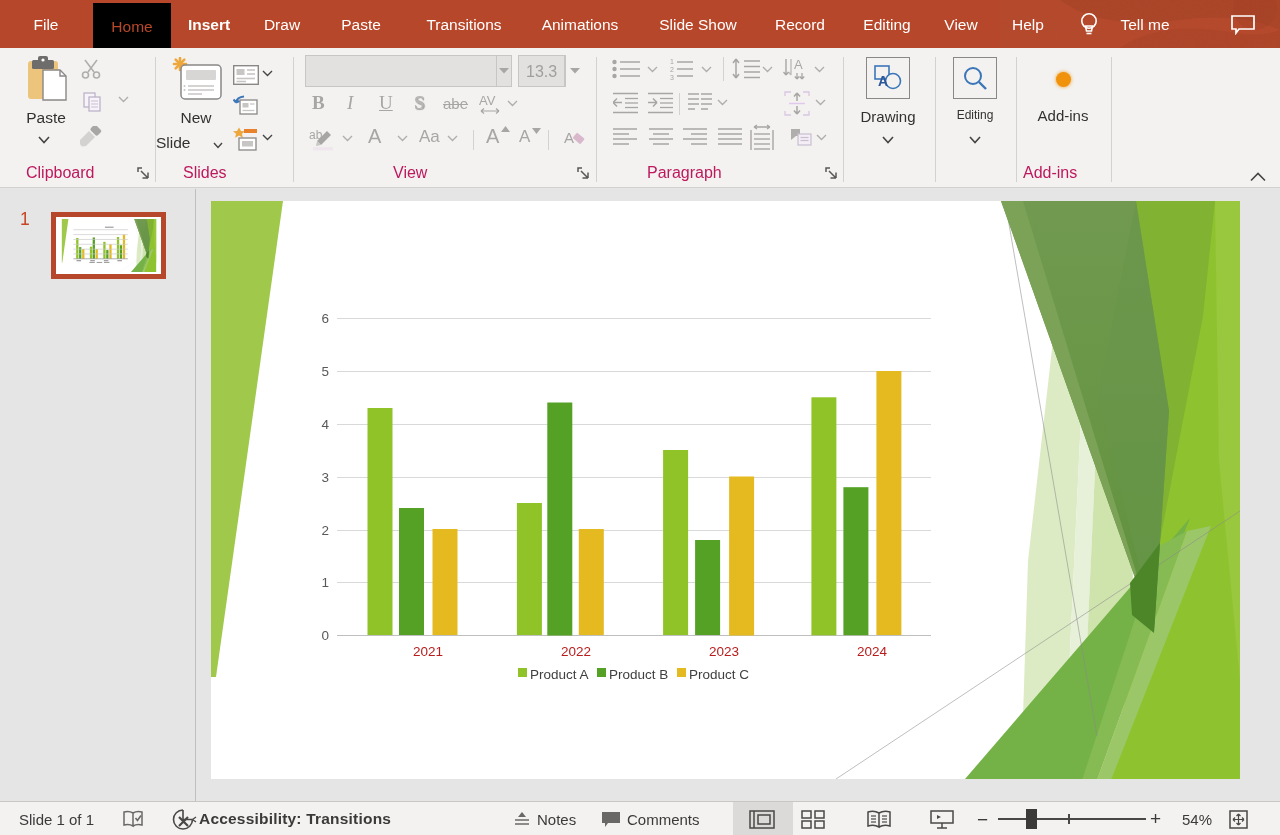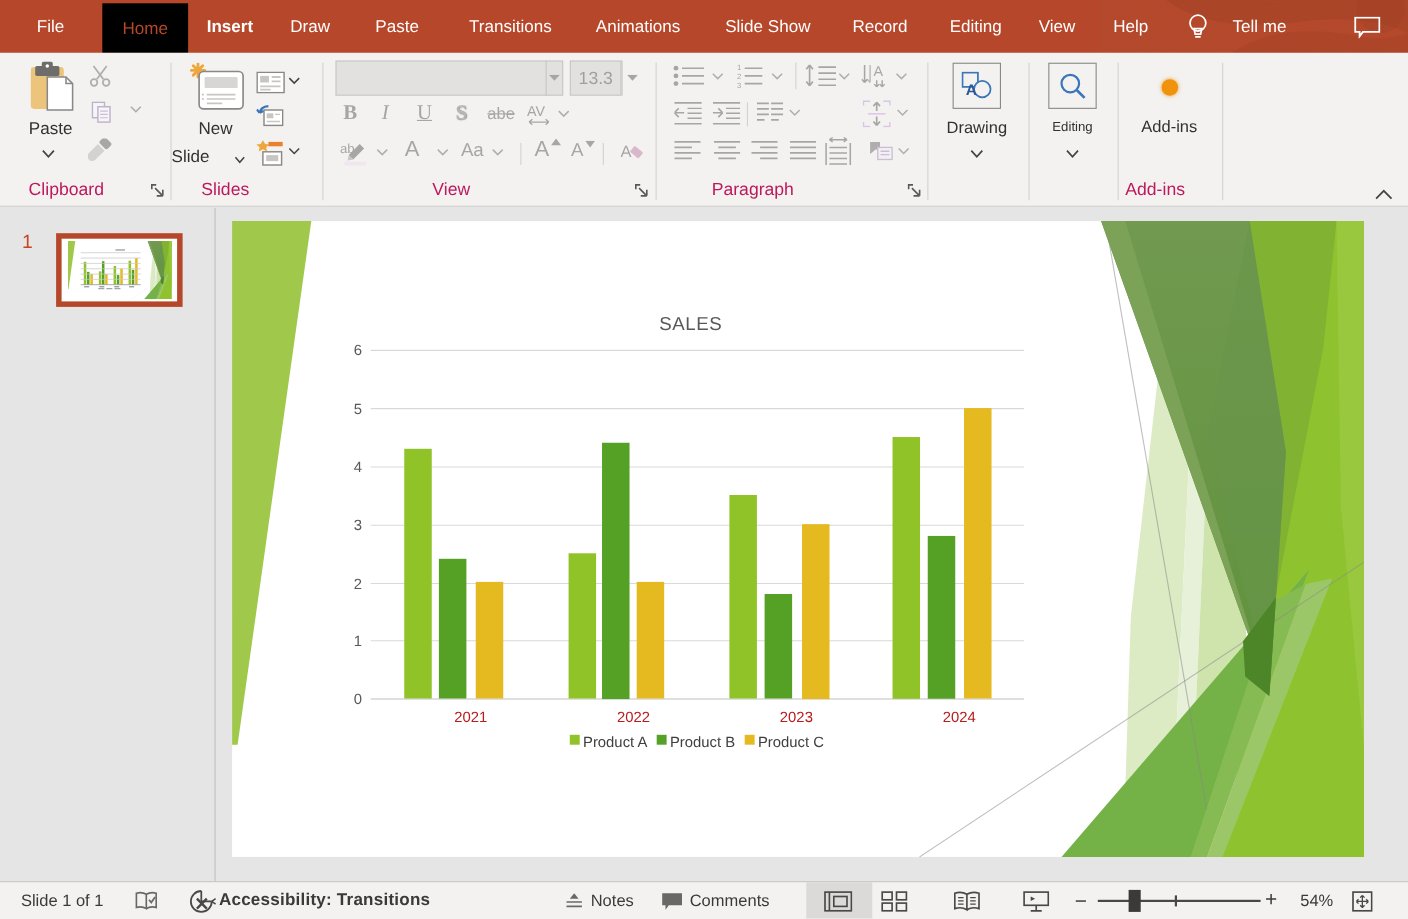--- a/index.html
+++ b/index.html
@@ -449,21 +449,20 @@
   <polygon points="976,330 1000,325 900,579 886,579" fill="#9cc768"></polygon>
   <line x1="625" y1="578" x2="1029" y2="310" stroke="#8a8a8a" stroke-width="1" opacity="0.55"></line>
   <line x1="794" y1="0" x2="886" y2="535" stroke="#8a8a8a" stroke-width="1" opacity="0.55"></line>
   <polygon points="790,0 925,0 958,210 943,430" fill="url(#olv)"></polygon>
   <polygon points="925,0 958,210 943,430 887,195" fill="#68964a" opacity="0.55"></polygon>
   <polygon points="790,0 812,0 943,430" fill="#7ba257"></polygon>
   <polygon points="919,382 949,342 943,432 921,414" fill="#4c8629"></polygon>
 </g>
 </svg>
 
-<div class="abs" style="left:252px;top:84px;width:330px;text-align:center;font-size:17px;color:#595959;letter-spacing:0.5px">SALES</div>
 <svg width="1029" height="578" viewBox="0 0 1029 578" style="position:absolute;left:0;top:0">
 <g id="chart">
   <g stroke="#d9d9d9" stroke-width="1">
     <line x1="126" y1="117.5" x2="720" y2="117.5"></line>
     <line x1="126" y1="170.5" x2="720" y2="170.5"></line>
     <line x1="126" y1="223.5" x2="720" y2="223.5"></line>
     <line x1="126" y1="276.5" x2="720" y2="276.5"></line>
     <line x1="126" y1="329.5" x2="720" y2="329.5"></line>
     <line x1="126" y1="381.5" x2="720" y2="381.5"></line>
   </g>

